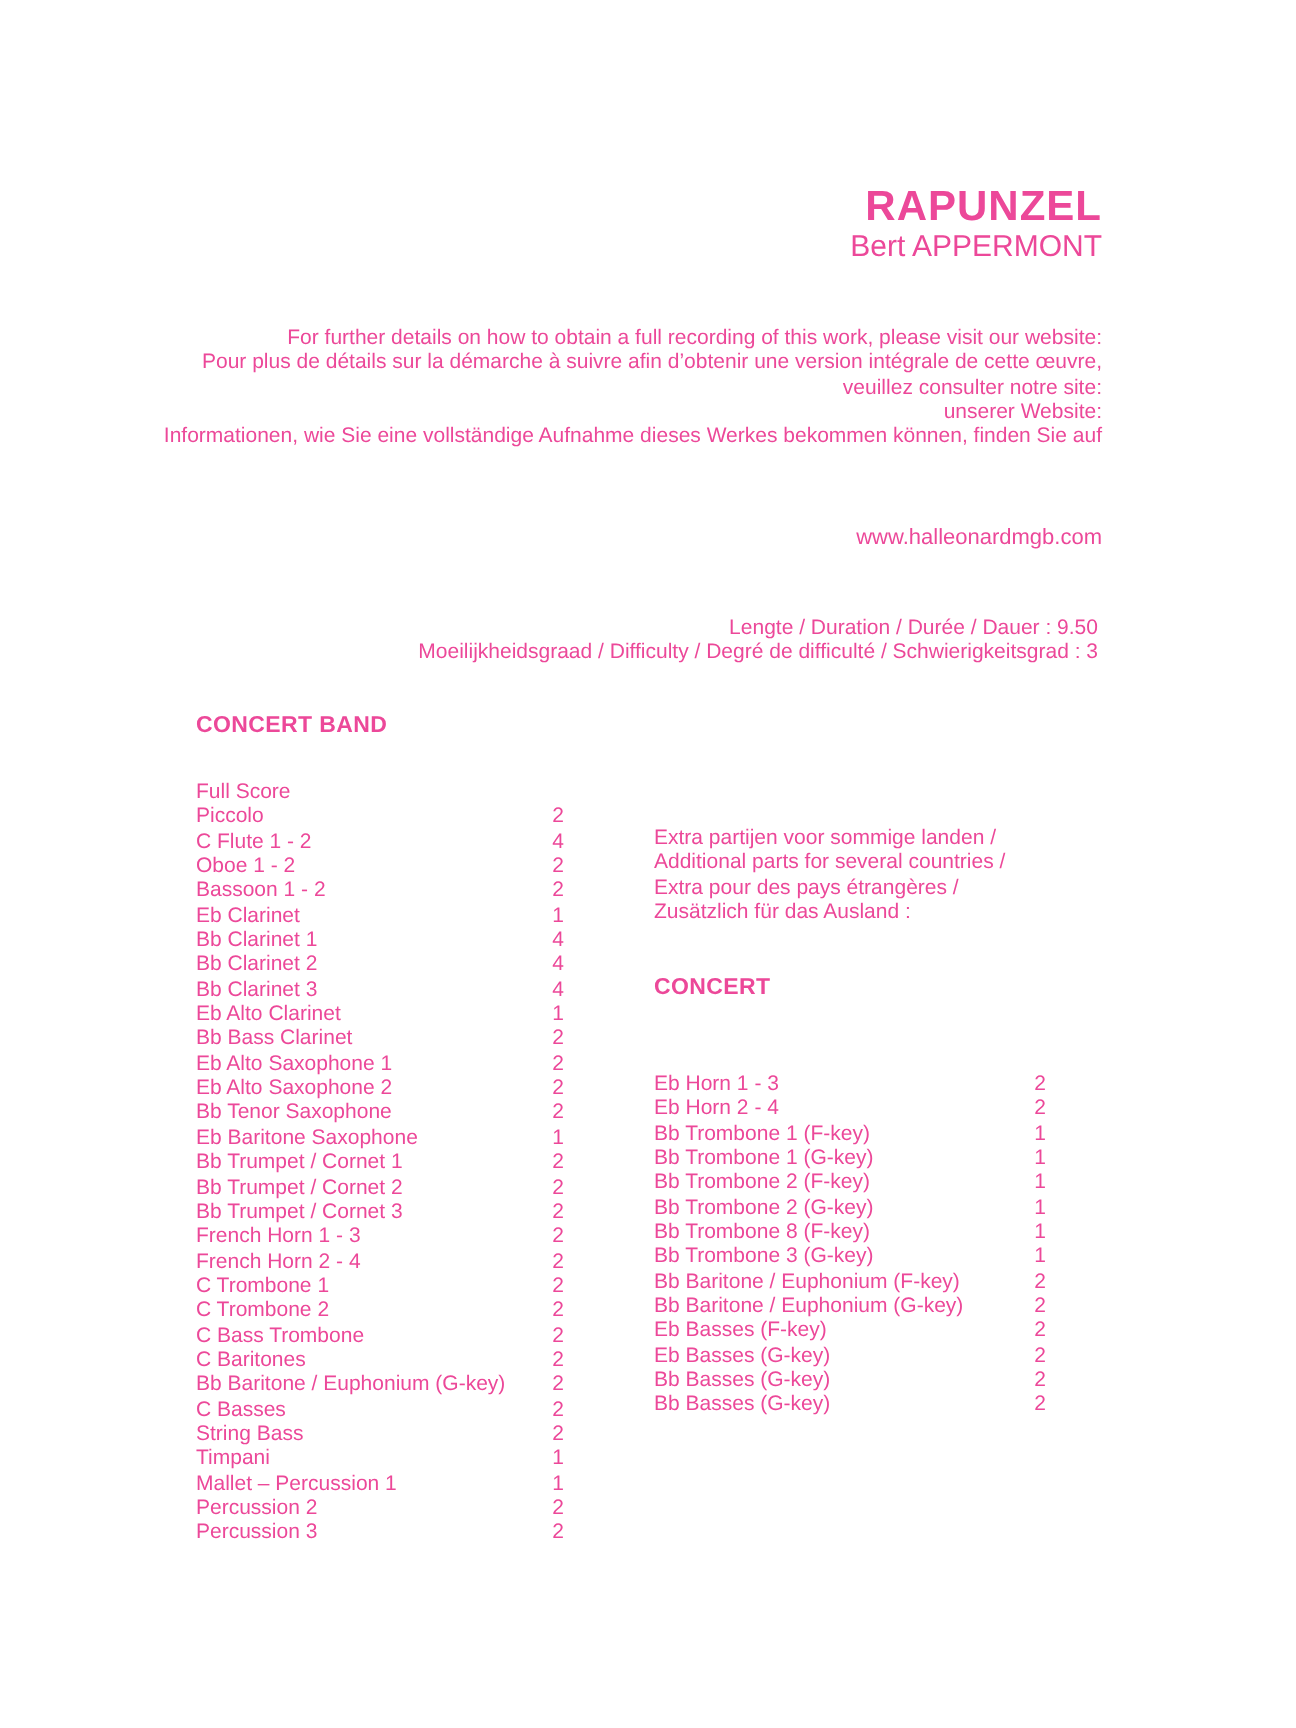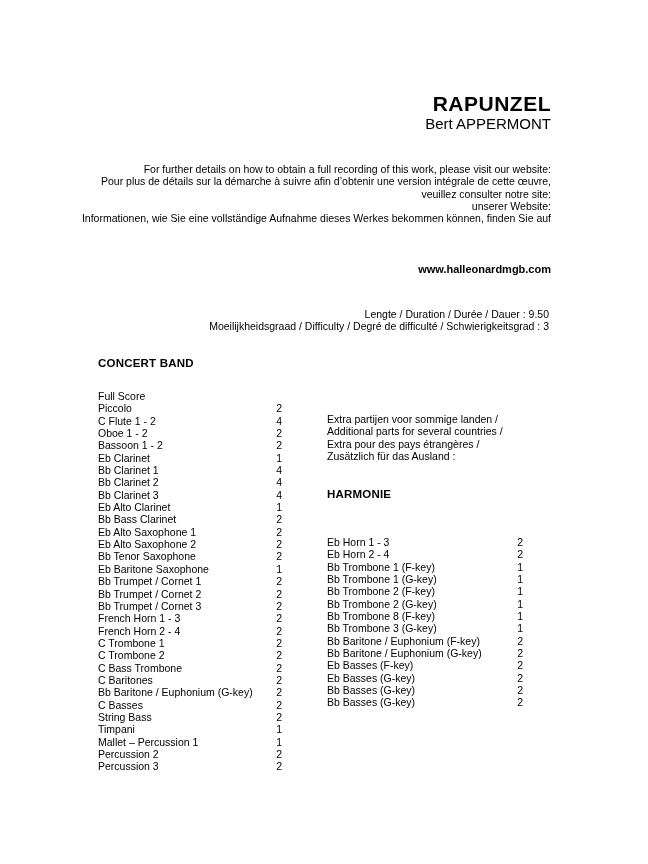--- a/index.html
+++ b/index.html
@@ -1,36 +1,36 @@
 <!DOCTYPE html>
 <html><head>
 <meta charset="utf-8">
 <style>
   html, body { margin: 0; padding: 0; background: #e8e8e8; }
   .page {
     position: relative;
     width: 648px; height: 864px;
     background: #ffffff;
-    color: #000000;
+    color: #ec4899;
     font-family: "Liberation Sans", "DejaVu Sans", sans-serif;
     overflow: hidden;
   }
   .title-block { position: absolute; top: 92px; right: 97px; text-align: right; }
   .title-block h1 {
     margin: 0; font-size: 21px; line-height: 23px; font-weight: bold; letter-spacing: 0.5px;
   }
   .composer { font-size: 15px; line-height: 17px; }
 
   .info-block {
     position: absolute; top: 163px; right: 97px; width: 500px;
     text-align: right; font-size: 10.5px; line-height: 12.35px;
   }
   .website {
     position: absolute; top: 263px; right: 97px;
-    font-weight: bold; font-size: 11px;
+    font-weight: normal; font-size: 11px;
   }
   .meta-block {
     position: absolute; top: 308px; right: 99px;
     text-align: right; font-size: 10.5px; line-height: 12.35px;
   }
 
   .heading { position: absolute; margin: 0; font-size: 11.5px; font-weight: bold; letter-spacing: 0.2px; }
   .concert-band-heading { left: 98px; top: 357px; }
   .harmonie-heading { left: 327px; top: 488px; }
 
@@ -242,21 +242,21 @@
 
       <div class="extra-line">Extra partijen voor sommige landen /</div>
 
       <div class="extra-line">Additional parts for several countries /</div>
 
       <div class="extra-line">Extra pour des pays étrangères /</div>
 
       <div class="extra-line">Zusätzlich für das Ausland :</div>
     </div>
 
-  <h2 class="heading harmonie-heading">HARMONIE</h2>
+  <h2 class="heading harmonie-heading">CONCERT</h2>
 
   <div class="list right-list">
 
       <div class="row">
         <span class="lbl">Eb Horn 1 - 3</span>
         <span class="qty">2</span>
       </div>
 
       <div class="row">
         <span class="lbl">Eb Horn 2 - 4</span>

